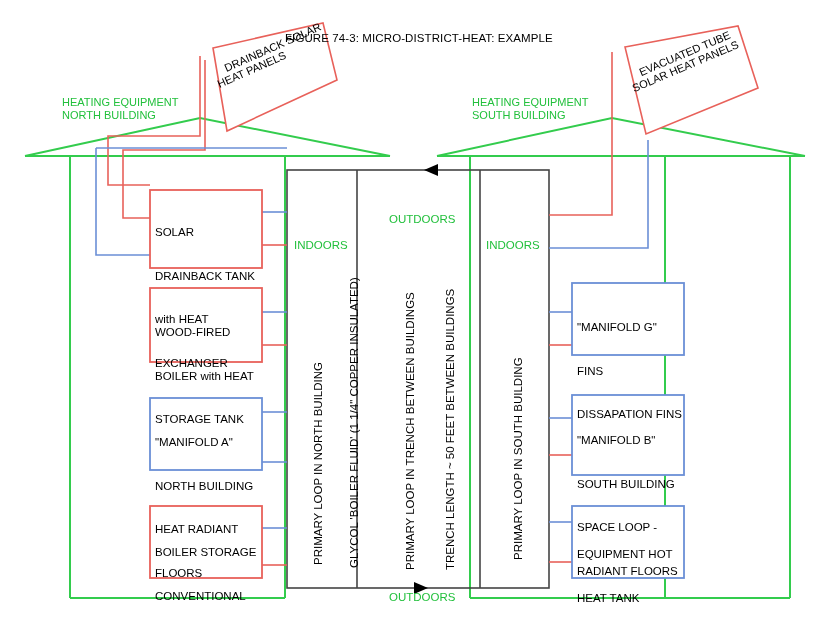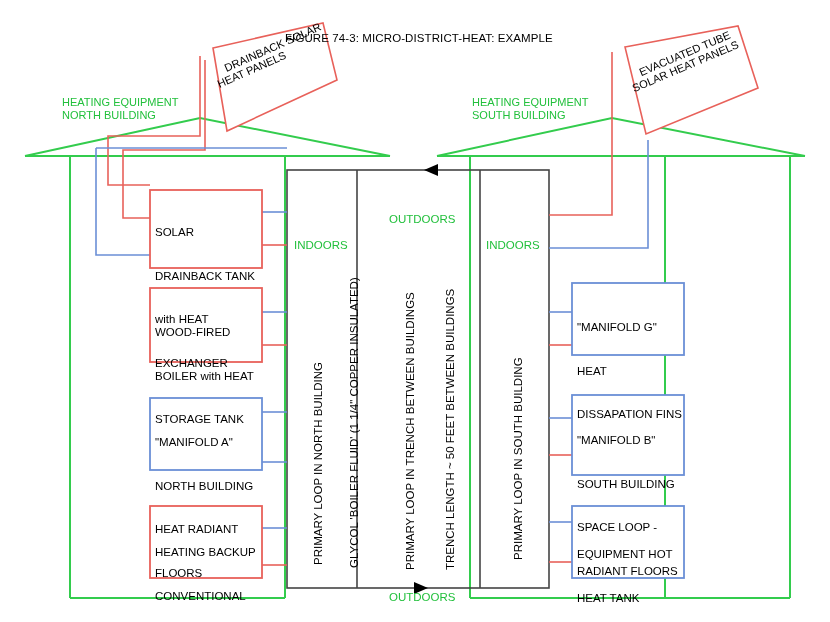--- a/index.html
+++ b/index.html
@@ -150,28 +150,28 @@
   </div>
 
   <div class="boxlabel" style="left:155px;top:406px;">
     <div>"MANIFOLD A"</div>
     <div>NORTH BUILDING</div>
     <div>HEAT RADIANT</div>
     <div>FLOORS</div>
   </div>
 
   <div class="boxlabel" style="left:155px;top:516px;">
-    <div>HEATING BACKUP</div>
+    <div>BOILER STORAGE</div>
     <div>CONVENTIONAL</div>
     
   </div>
 
   <div class="boxlabel" style="left:577px;top:291px;">
     <div>"MANIFOLD G"</div>
-    <div>HEAT</div>
+    <div>FINS</div>
     <div>DISSAPATION FINS</div>
   </div>
 
   <div class="boxlabel" style="left:577px;top:404px;">
     <div>"MANIFOLD B"</div>
     <div>SOUTH BUILDING</div>
     <div>SPACE LOOP -</div>
     <div>RADIANT FLOORS</div>
   </div>
 

